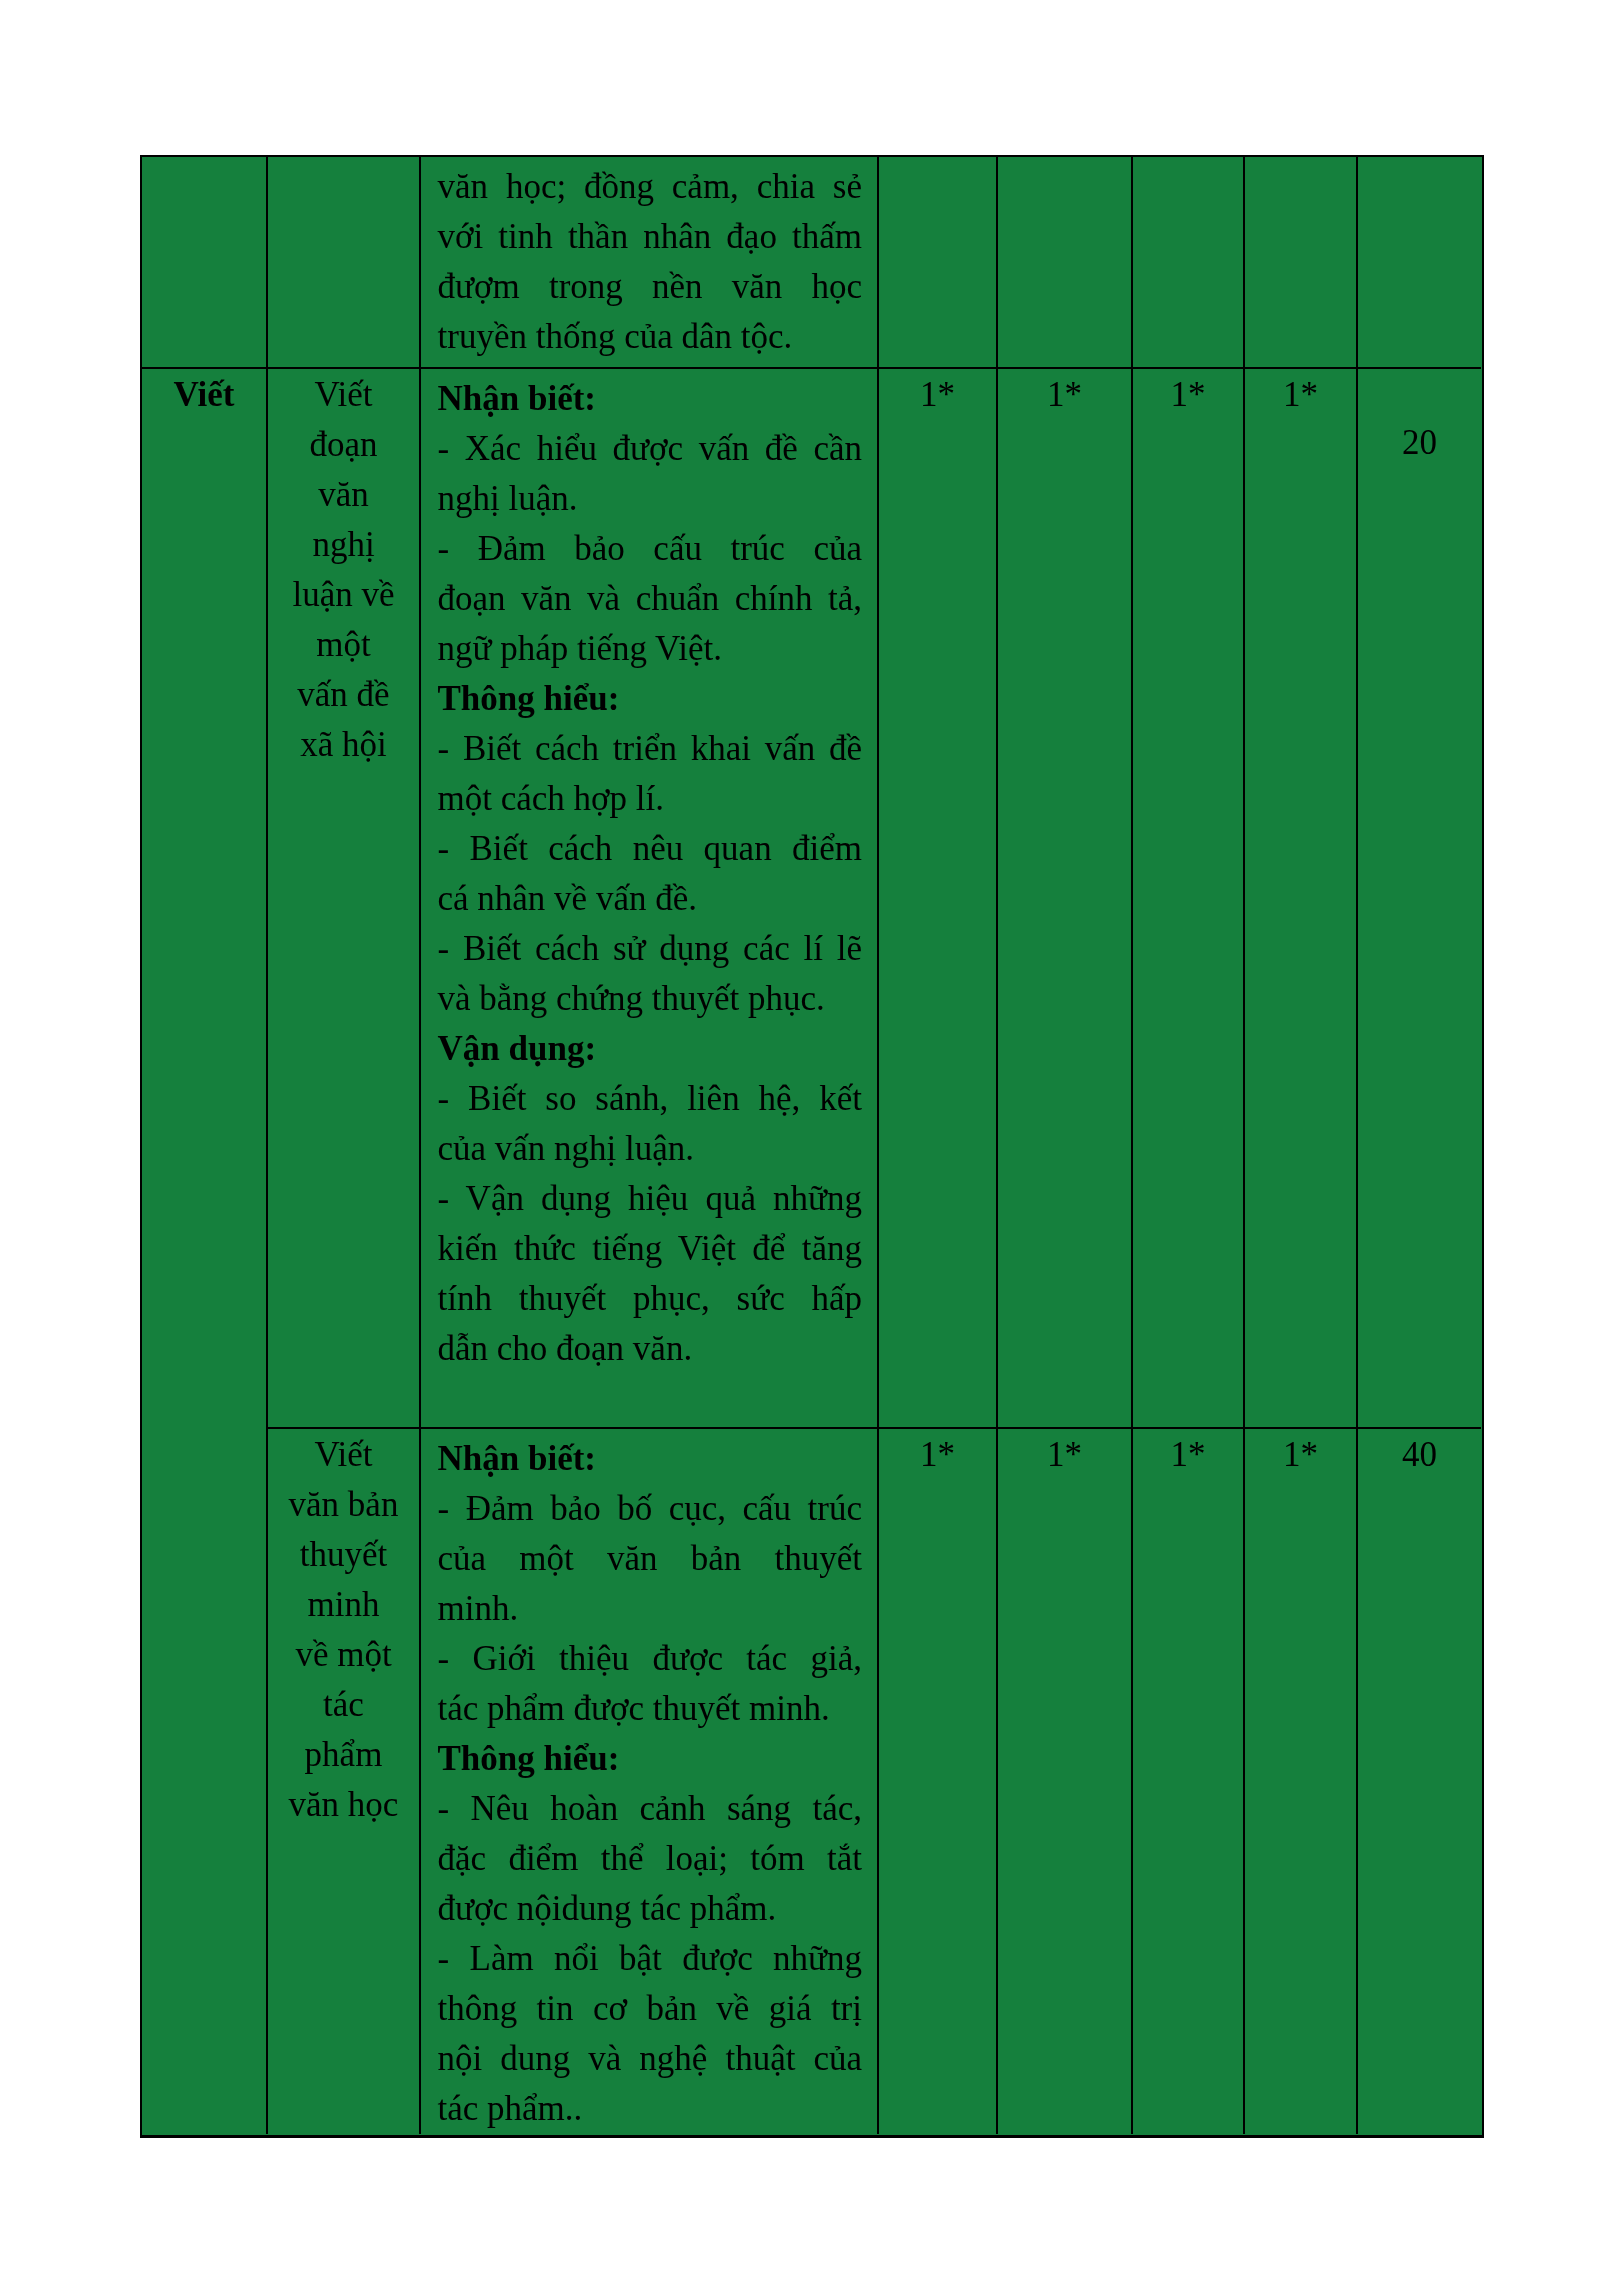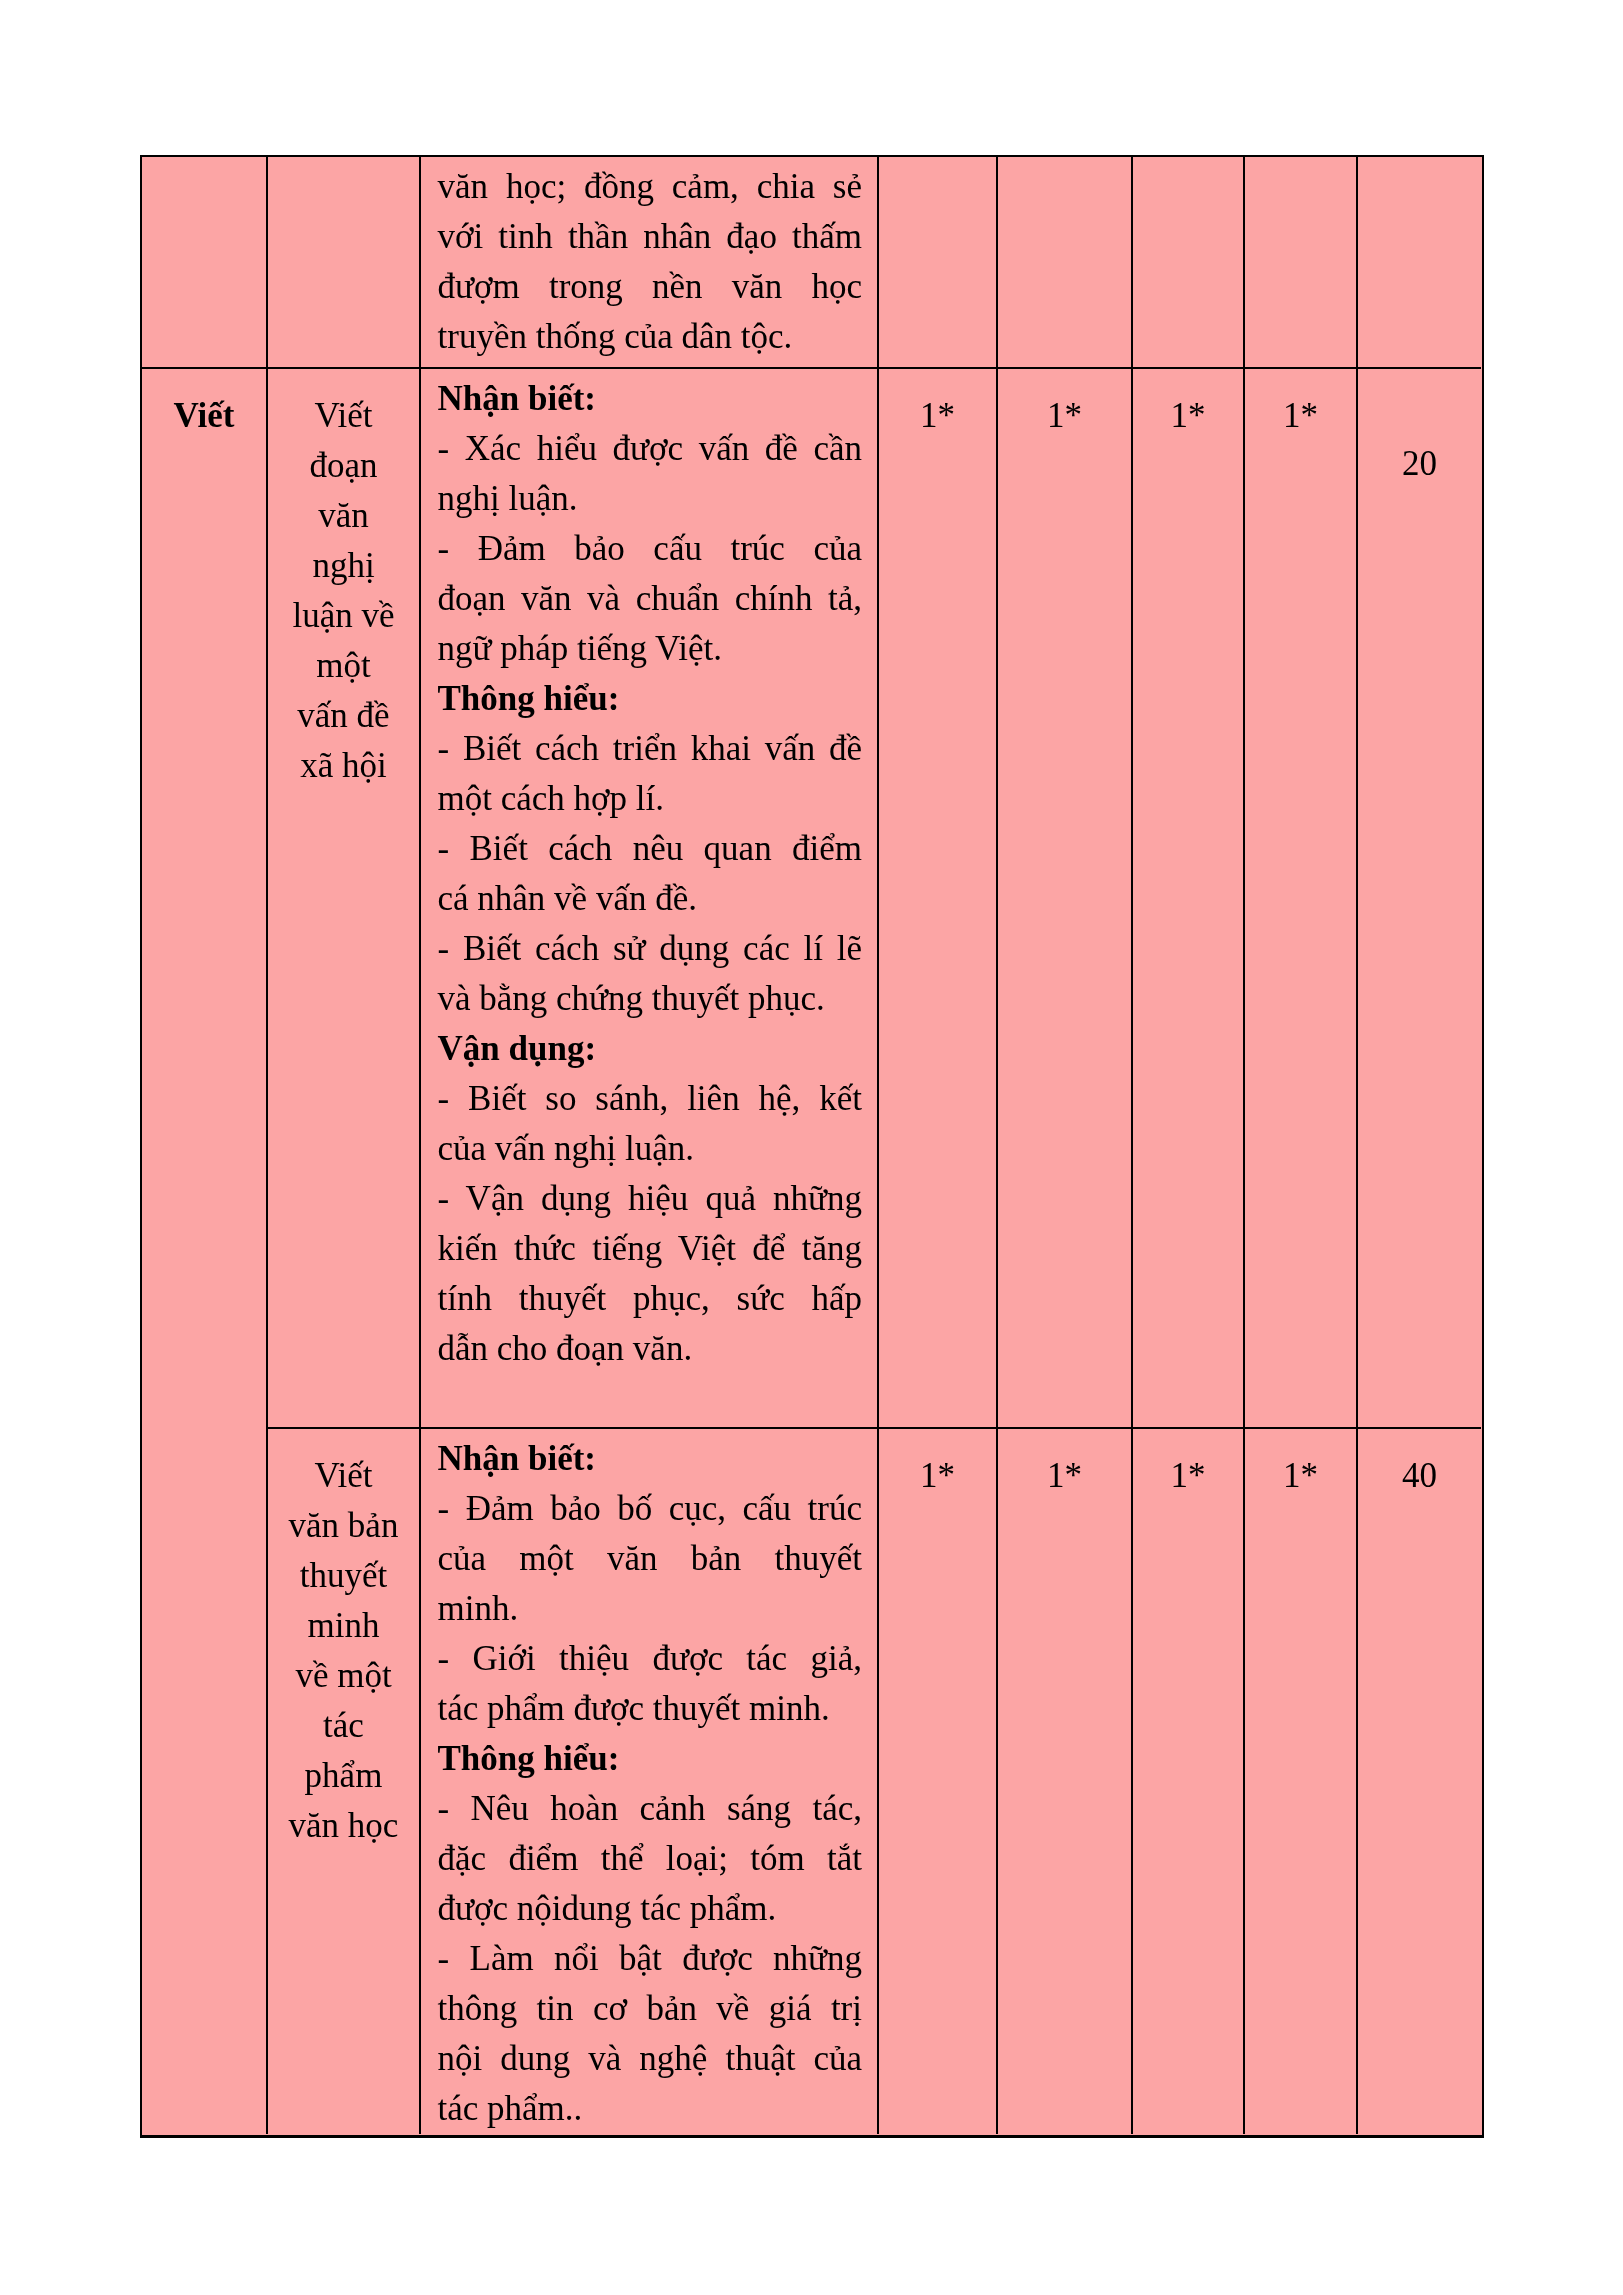--- a/index.html
+++ b/index.html
@@ -19,33 +19,33 @@
     left: 140px;
     top: 155px;
     width: 1344px;
     height: 1983px;
     box-sizing: border-box;
     border: 2.4px solid #000000;
     border-bottom-width: 3.1px;
     display: grid;
     grid-template-columns: 126px 153px 458px 119px 135px 112px 113px 123px;
     grid-template-rows: 212px 1060px 705px;
-    background: #fca5a5;
+    background: #15803d;
   }
   .cell {
     box-sizing: border-box;
     border-right: 2.4px solid #000000;
     border-bottom: 2.4px solid #000000;
     overflow: hidden;
     font-size: 35px;
     line-height: 50px;
   }
   .cell.no-r { border-right: none; }
   .cell.no-b { border-bottom: none; }
-  .c-center { text-align: center; padding-top: 22px; }
+  .c-center { text-align: center; padding-top: 1px; }
   .detail { padding: 4.7px 15px 0 16.5px; }
   .line { white-space: nowrap; }
   .detail .line { white-space: normal; }
   .j { text-align: justify; text-align-last: justify; }
   .b { font-weight: bold; }
   .section-label { font-weight: bold; }
 </style>
 </head>
 <body>
 

